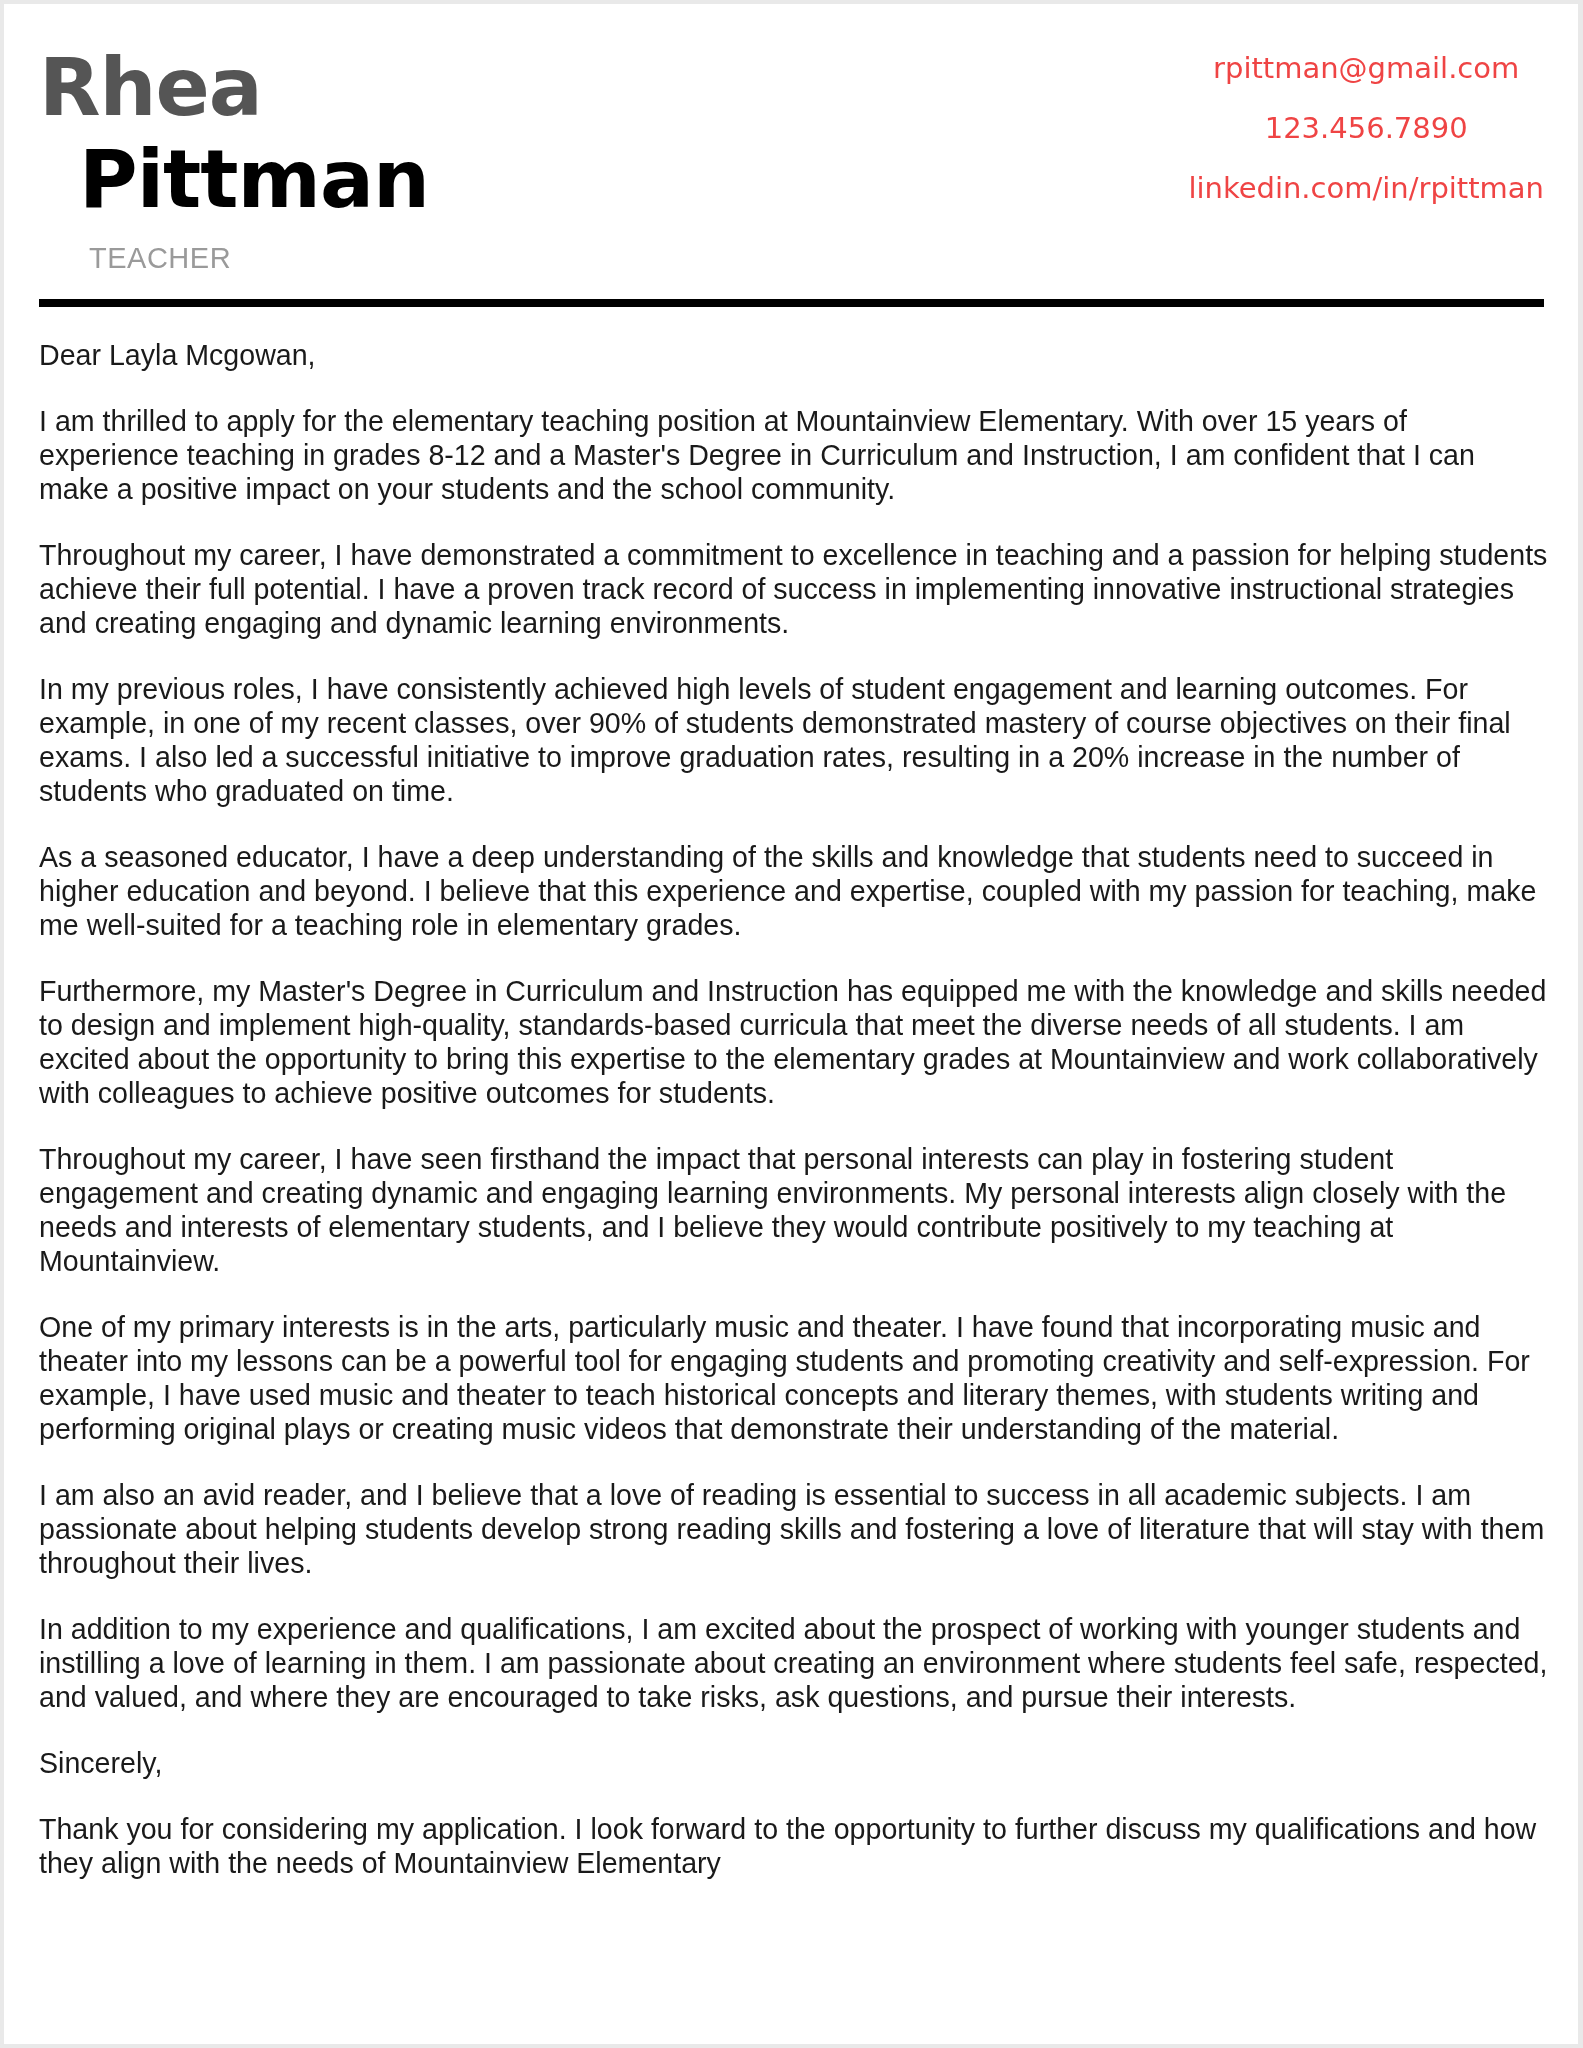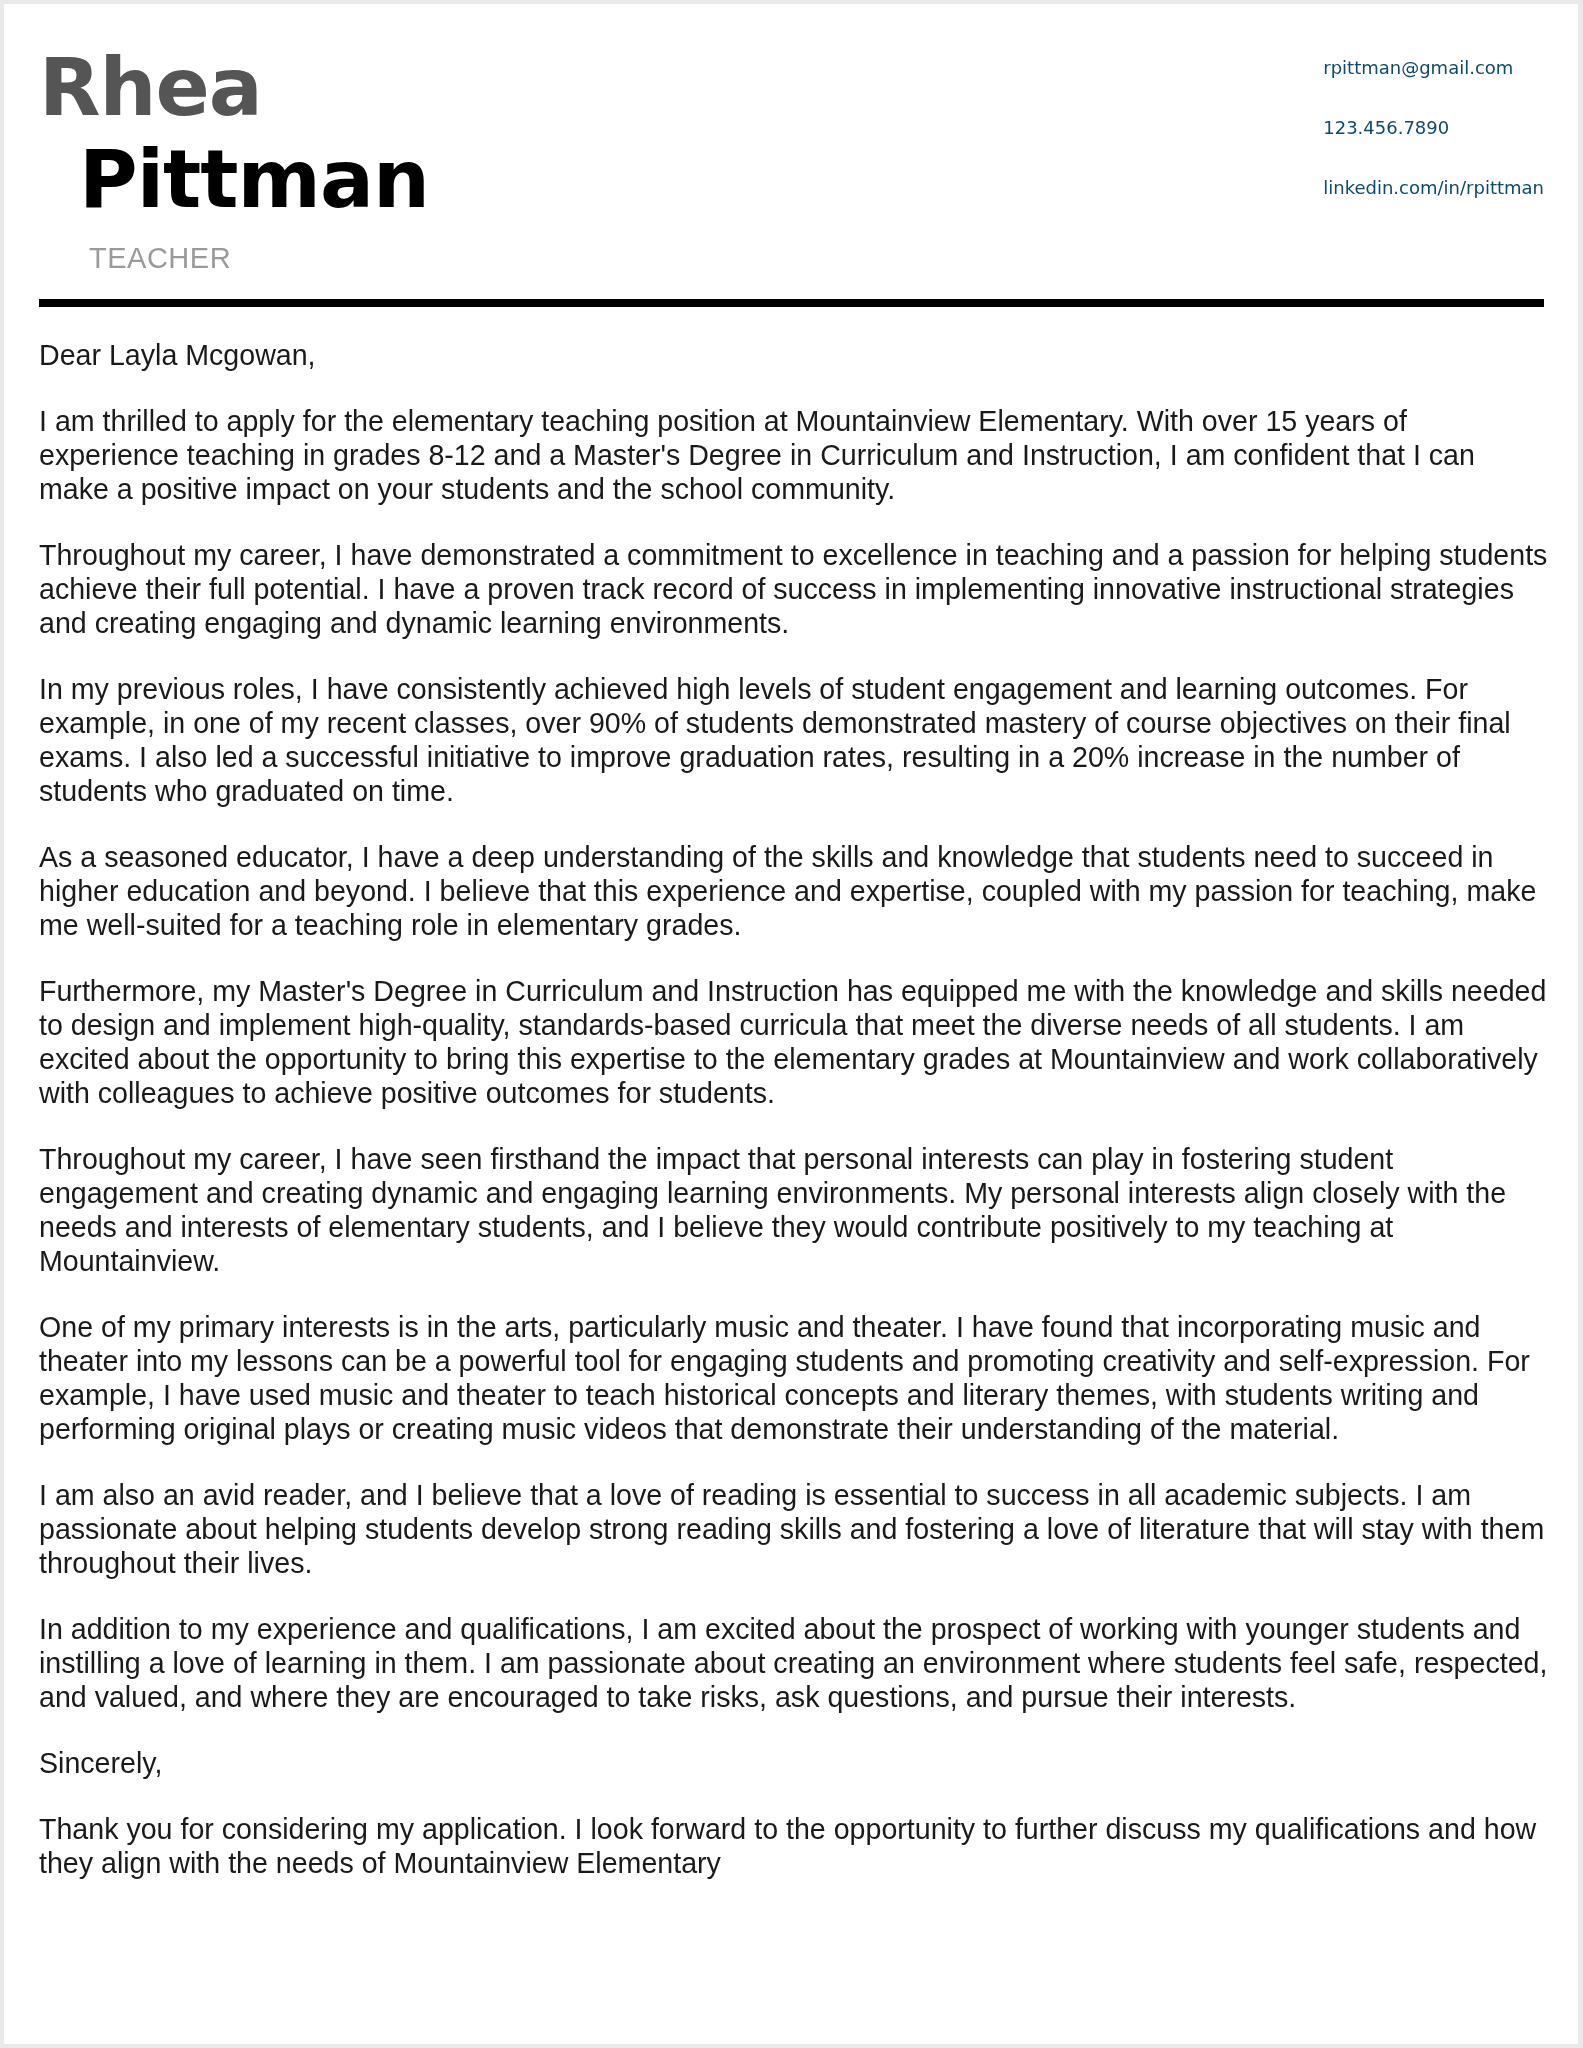--- a/index.html
+++ b/index.html
@@ -46,25 +46,25 @@
       font-family: "Liberation Sans", sans-serif;
       font-size: 29px;
       color: #9a9a9a;
       letter-spacing: 0.5px;
       margin-left: 48px;
     }
     .contacts {
       position: absolute;
       right: 0;
       top: 34px;
-      text-align: left;
+      text-align: center;
       font-family: "DejaVu Sans", sans-serif;
-      font-size: 18px;
+      font-size: 29px;
       line-height: 60px;
-      color: #0c4a6e;
+      color: #ef4444;
     }
     .contacts div { height: 60px; }
     .rule {
       position: absolute;
       left: 0;
       top: 295px;
       width: 1505px;
       height: 8px;
       background: #000000;
     }

